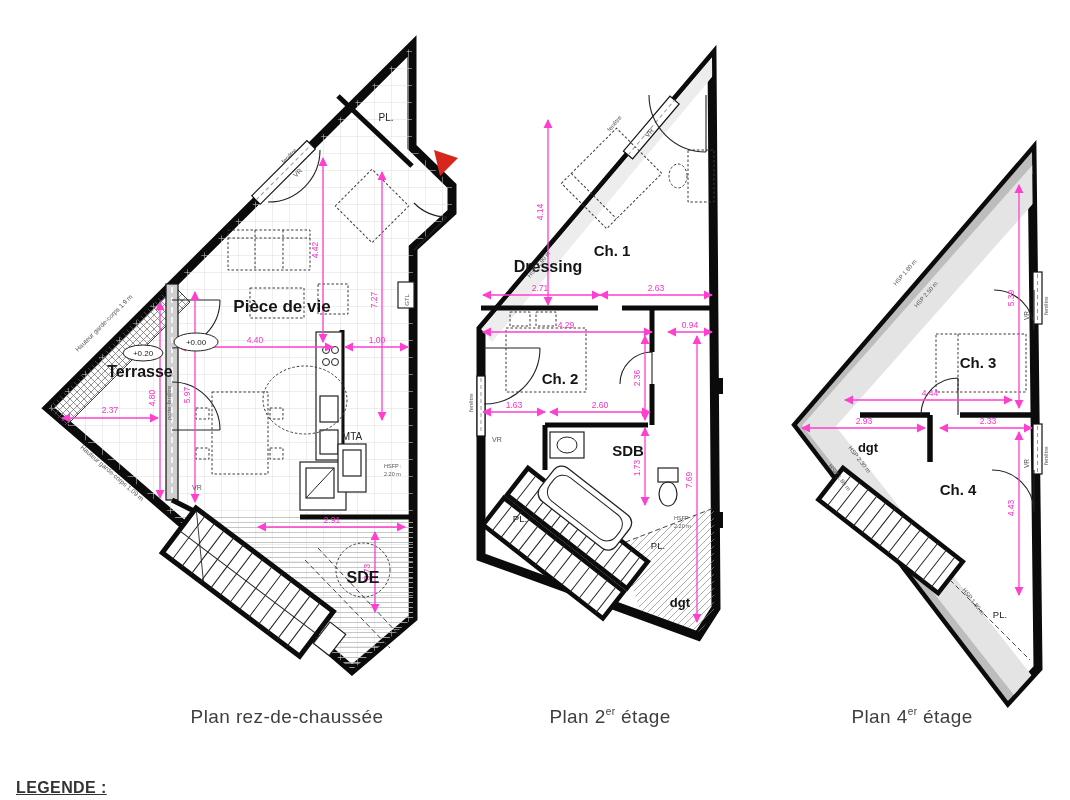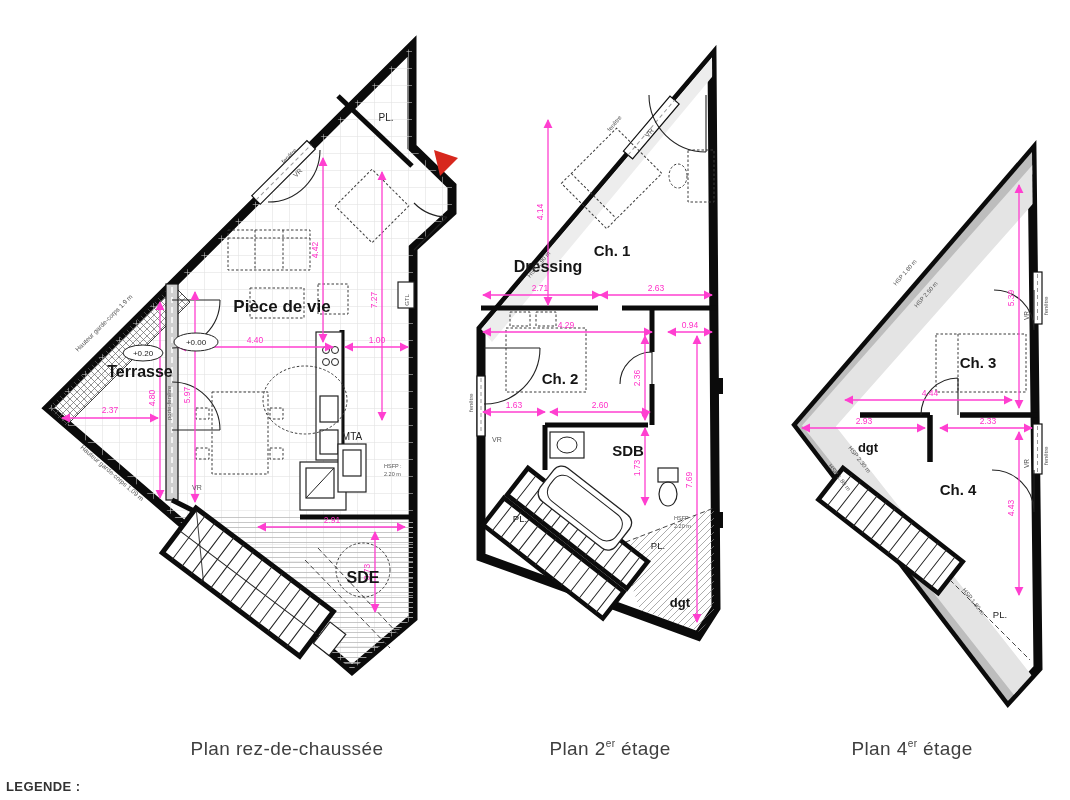--- a/index.html
+++ b/index.html
@@ -10,24 +10,24 @@
   .room{font-weight:bold;fill:#151515;}
   .small-label{fill:#222;}
   .tiny{fill:#555;}
   .dim-line{stroke:#ff3fd0;stroke-width:1.3;}
   .dim-text{fill:#ff2fc8;font-size:8.5px;}
   .wall{stroke:#0b0b0b;}
   .fur{fill:none;stroke:#3a3a3a;stroke-width:1;stroke-dasharray:2.5 2;}
   .arc{fill:none;stroke:#222;stroke-width:1.1;}
   .fixture{fill:#ffffff;stroke:#222;stroke-width:1.2;}
   .caption{position:absolute;width:320px;text-align:center;font-size:19px;
-           color:#3f3f3f;letter-spacing:.4px;margin-top:32px;}
+           color:#3f3f3f;letter-spacing:.4px;}
   .caption sup{font-size:10px;position:relative;top:-1px;}
-  .legend{position:absolute;left:6px;top:779px;font-size:13px;font-weight:600;
-          color:#333;letter-spacing:.4px;}
+  .legend{position:absolute;left:16px;top:779px;font-size:16px;font-weight:600;
+          color:#333;text-decoration:underline;letter-spacing:.4px;}
 </style>
 </head>
 <body>
 
 <div class="stage">
 
   <svg class="plan" style="left:25px;top:35px" width="450" height="650" viewBox="25 35 450 650">
     <defs>
       <pattern id="grid1" width="17" height="17" patternUnits="userSpaceOnUse">
         <path d="M17 0H0V17" fill="none" stroke="#dedede" stroke-width="1"></path>

